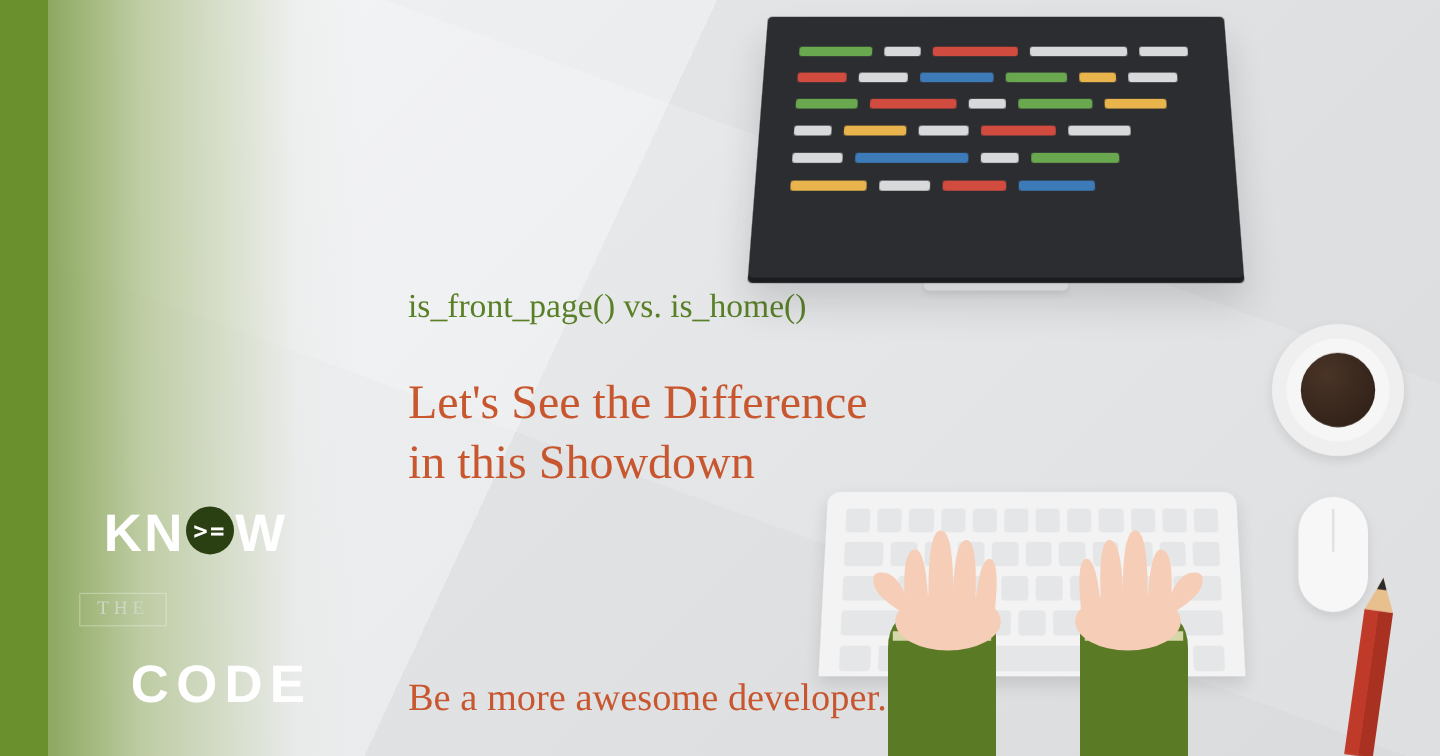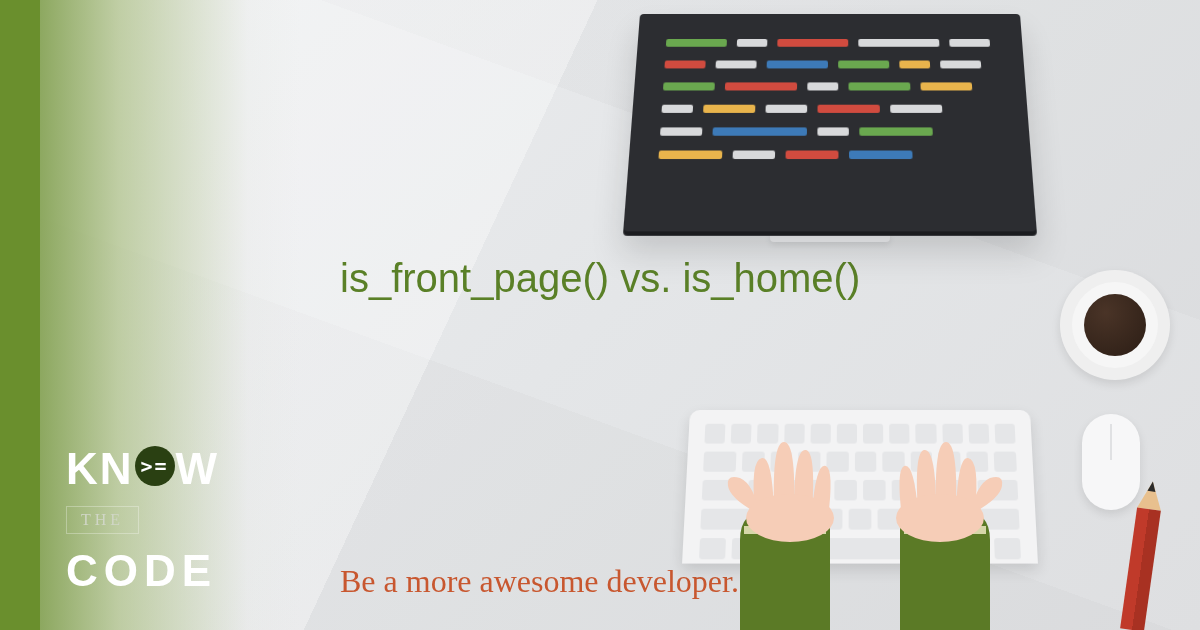--- a/index.html
+++ b/index.html
@@ -18,24 +18,24 @@
 
 .green-bar { position: absolute; left: 0; top: 0; width: 40px; height: 630px; background: #6a8f2d; }
 
 .side-gradient { position: absolute; left: 40px; top: 0; width: 260px; height: 630px;
   background: linear-gradient(90deg, rgba(130,160,80,0.9) 0%, rgba(170,190,130,0.7) 30%, rgba(225,228,222,0.2) 80%, rgba(225,228,222,0) 100%);
 }
 
 .logo { position: absolute; left: 66px; bottom: 34px; color: #fff; text-align: left; }
 .logo-top { font-family: Arial, Helvetica, sans-serif; font-weight: 700; font-size: 44px; letter-spacing: 2px; display: flex; align-items: center; justify-content: center; }
 .logo-o { display: inline-flex; width: 40px; height: 40px; border-radius: 50%; background: #2a4012; color: #fff; align-items: center; justify-content: center; font-weight: 700; font-size: 20px; margin: 0 1px; position: relative; top: -3px; font-family: monospace; }
-.logo-the { font-family: Georgia, serif; font-size: 16px; letter-spacing: 4px; color: #d0d6c6; padding: 4px 14px; border: 1px solid rgba(255,255,255,0.3); margin: 12px auto; display: inline-block; }
-.logo-bottom { font-family: Arial, Helvetica, sans-serif; font-weight: 700; font-size: 44px; letter-spacing: 6px; }
-
-.title { position: absolute; left: 340px; top: 256px; font-size: 40px; color: #5a8027; font-family: Liberation Sans, sans-serif; }
+.logo-the { font-family: Georgia, serif; font-size: 16px; letter-spacing: 4px; color: #d0d6c6; padding: 4px 14px; border: 1px solid rgba(255,255,255,0.3); margin: 24px auto; display: inline-block; }
+.logo-bottom { font-family: Arial, Helvetica, sans-serif; font-weight: 700; font-size: 44px; letter-spacing: 6px; margin-left: 43px; }
+
+.title { position: absolute; left: 340px; top: 240px; font-size: 28px; color: #5a8027; font-family: Liberation Serif, serif; }
 .subtitle { position: absolute; left: 340px; top: 310px; font-size: 40px; line-height: 1.25; color: #c8572f; font-family: Georgia, serif; }
 .tagline { position: absolute; left: 340px; bottom: 30px; font-size: 32px; color: #c8572f; font-family: Georgia, serif; text-align: right; }
 
 
 .monitor { position: absolute; top: 14px; left: 640px; width: 380px; }
 .screen { width: 380px; height: 210px; background: #2c2d31; border-radius: 4px; padding: 26px 28px; transform: perspective(800px) rotateX(18deg); transform-origin: top center; box-shadow: 0 4px 0 #1b1c1f, 0 18px 30px rgba(0,0,0,0.15); }
 .code-line { display: flex; gap: 10px; margin-bottom: 14px; }
 .seg { height: 8px; border-radius: 2px; }
 .stand { width: 60px; height: 14px; background: #e9eaec; margin: -6px auto 0; border-radius: 2px; box-shadow: 0 2px 4px rgba(0,0,0,0.1); }
 .base { width: 120px; height: 10px; background: #f0f1f3; margin: 0 auto; border-radius: 4px; box-shadow: 0 3px 6px rgba(0,0,0,0.08); }
@@ -77,20 +77,24 @@
     <div class="logo-top">
       <span>KN</span>
       <span class="logo-o">&gt;=</span>
       <span>W</span>
     </div>
     <div class="logo-the">THE</div>
     <div class="logo-bottom">CODE</div>
   </div>
 
   <div class="title">is_front_page() vs. is_home()</div>
+  <div class="subtitle">
+    <span>Let's See the Difference</span><br>
+    <span>in this Showdown</span>
+  </div>
   <div class="tagline">Be a more awesome developer.</div>
 
   <div class="monitor">
     <div class="screen">
       <div class="code-line">
           <span class="seg" style="width:60px;background:#6aa84f"></span>
           <span class="seg" style="width:30px;background:#d8d9db"></span>
           <span class="seg" style="width:70px;background:#d14b3f"></span>
           <span class="seg" style="width:80px;background:#d8d9db"></span>
           <span class="seg" style="width:40px;background:#d8d9db"></span>

